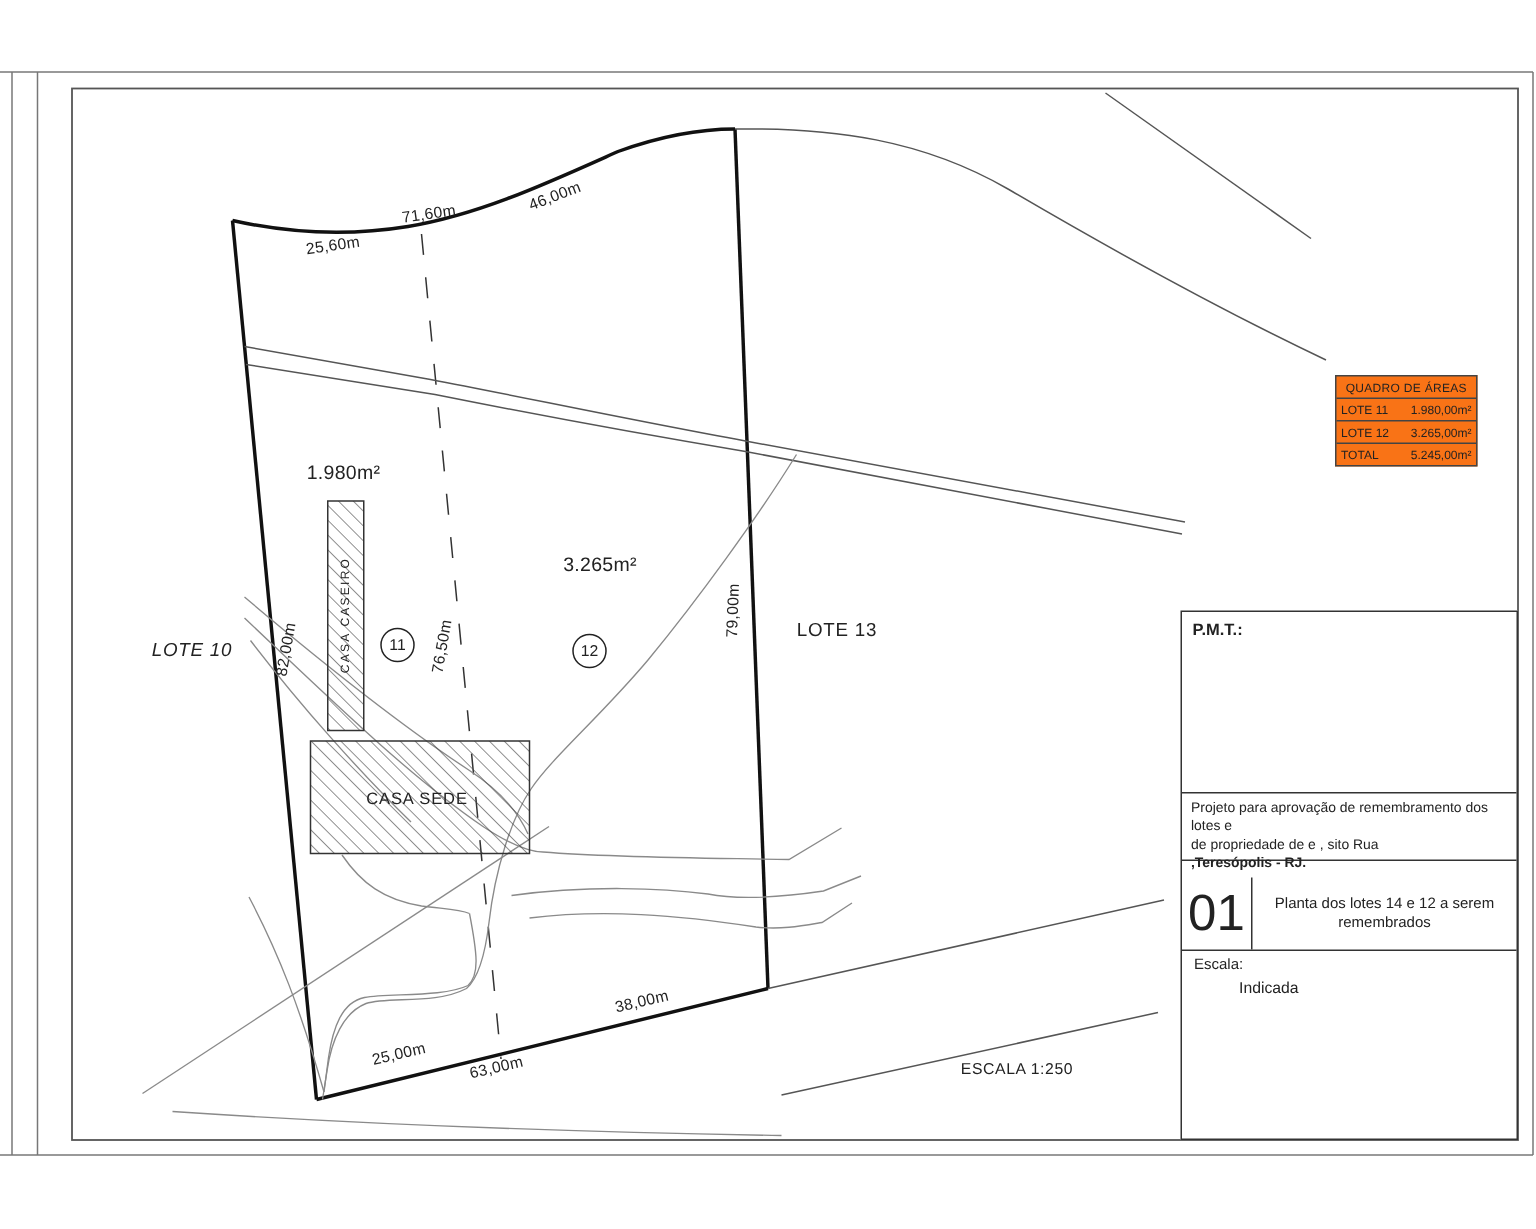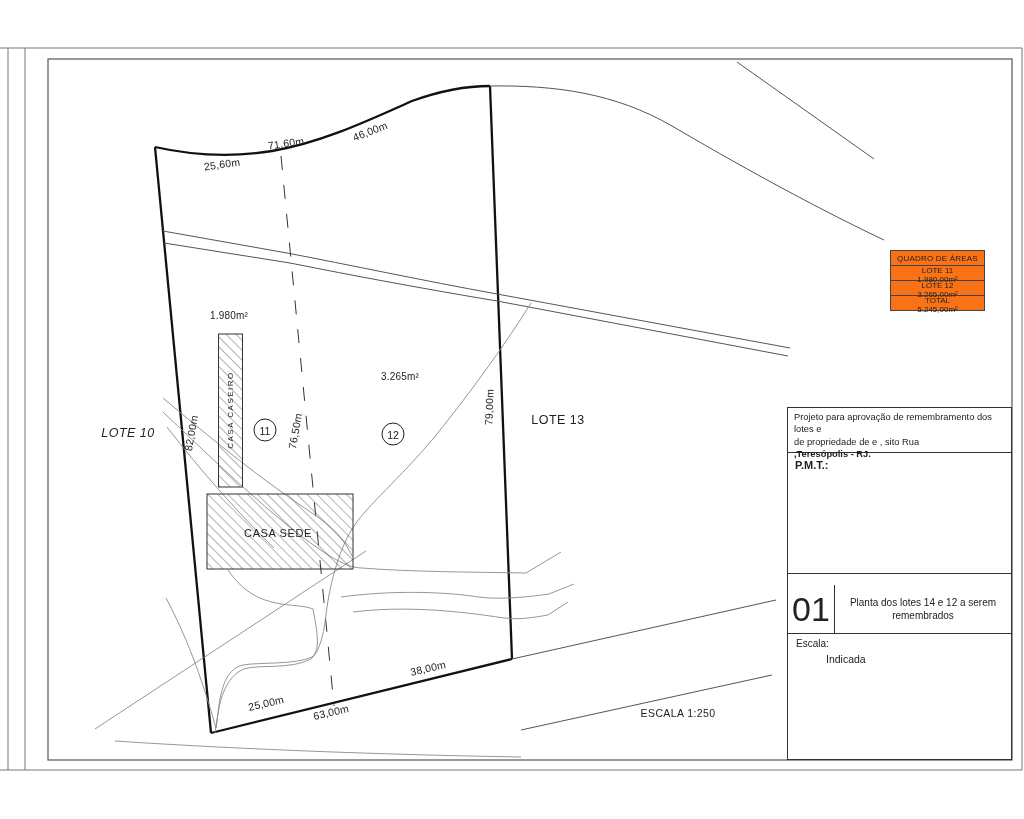--- a/index.html
+++ b/index.html
@@ -1,32 +1,32 @@
 <!DOCTYPE html>
 <html><head>
 <meta charset="utf-8">
 <style>
   html,body{margin:0;padding:0;background:#fff;}
   .sheet{position:relative;width:1024px;height:819px;background:#fff;overflow:hidden;
          font-family:"Liberation Sans", sans-serif;color:#222;}
   svg.linework{position:absolute;left:0;top:0;}
   .lbl{position:absolute;white-space:nowrap;font-size:10.5px;color:#222;
        transform:translate(-50%,-50%);letter-spacing:.2px;}
-  .lbl.big{font-size:10px;}
+  .lbl.big{font-size:13px;}
   .lbl.lote{font-size:12.5px;letter-spacing:.5px;}
   .circ{position:absolute;width:21px;height:21px;border:1.3px solid #222;border-radius:50%;
         display:flex;align-items:center;justify-content:center;font-size:10.5px;
         transform:translate(-50%,-50%);background:transparent;}
   
   .areas-table{position:absolute;left:890px;top:250px;width:93px;border:1px solid #444;
                background:#f97316;font-size:8px;}
   .areas-table .t-title{height:14px;border-bottom:1px solid #444;display:flex;align-items:center;
                justify-content:center;font-size:8px;letter-spacing:.2px;}
   .areas-table .t-row{height:14px;border-bottom:1px solid #444;display:flex;align-items:center;
-               justify-content:space-between;padding:0 3px;flex-direction:column;}
+               justify-content:space-between;padding:0 3px;}
   .areas-table .t-row:last-child{border-bottom:none;}
   
   .title-block{position:absolute;left:787px;top:407px;width:225px;height:353px;
                border:1px solid #333;background:#fff;box-sizing:border-box;
                display:flex;flex-direction:column;font-size:10px;}
   .tb-sec{box-sizing:border-box;border-bottom:1px solid #333;}
   .tb-pmt{height:121px;padding:6px 7px;font-size:11px;font-weight:700;}
   .tb-desc{height:45px;padding:3px 6px;font-size:9.3px;line-height:1.32;}
   .tb-desc .l3{font-weight:700;}
   .tb-prop{height:62px;padding:4px 7px;}
@@ -139,27 +139,27 @@
       <span>LOTE 12</span>
       <span>3.265,00m²</span>
     </div>
     <div class="t-row">
       <span>TOTAL</span>
       <span>5.245,00m²</span>
     </div>
   </div>
 
   <div class="title-block">
+    <div class="tb-sec tb-pmt">
+      <span>P.M.T.:</span>
+    </div>
     <div class="tb-sec tb-desc">
       <div>Projeto para aprovação de remembramento dos lotes  e</div>
       <div>de propriedade de e , sito Rua</div>
       <div class="l3">,Teresópolis - RJ.</div>
-    </div>
-    <div class="tb-sec tb-pmt">
-      <span>P.M.T.:</span>
     </div>
     <div class="tb-sec tb-num">
       <div class="numcell">01</div>
       <div class="titlecell">
         <div>Planta dos lotes 14 e 12 a serem</div>
         <div>remembrados</div>
       </div>
     </div>
     <div class="tb-sec tb-date">
       <div class="scalecell">

